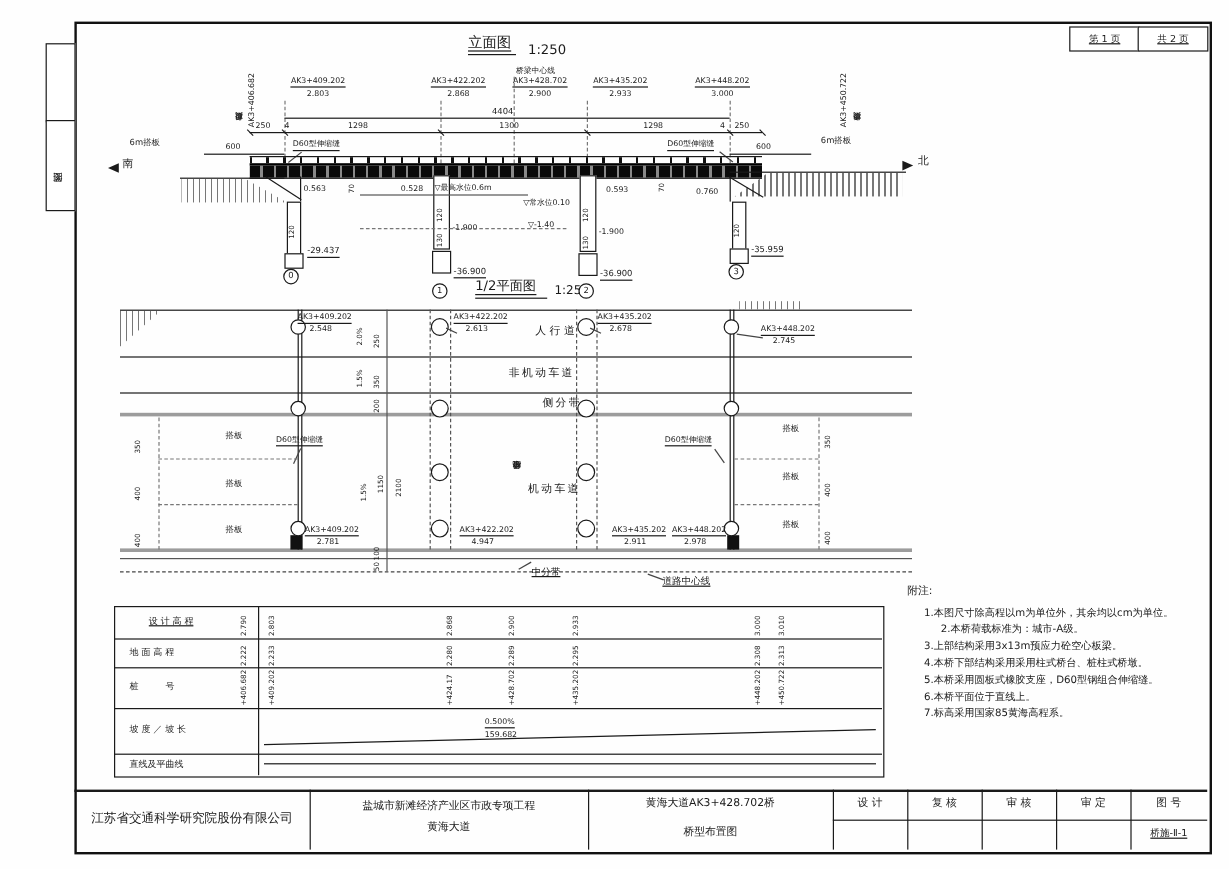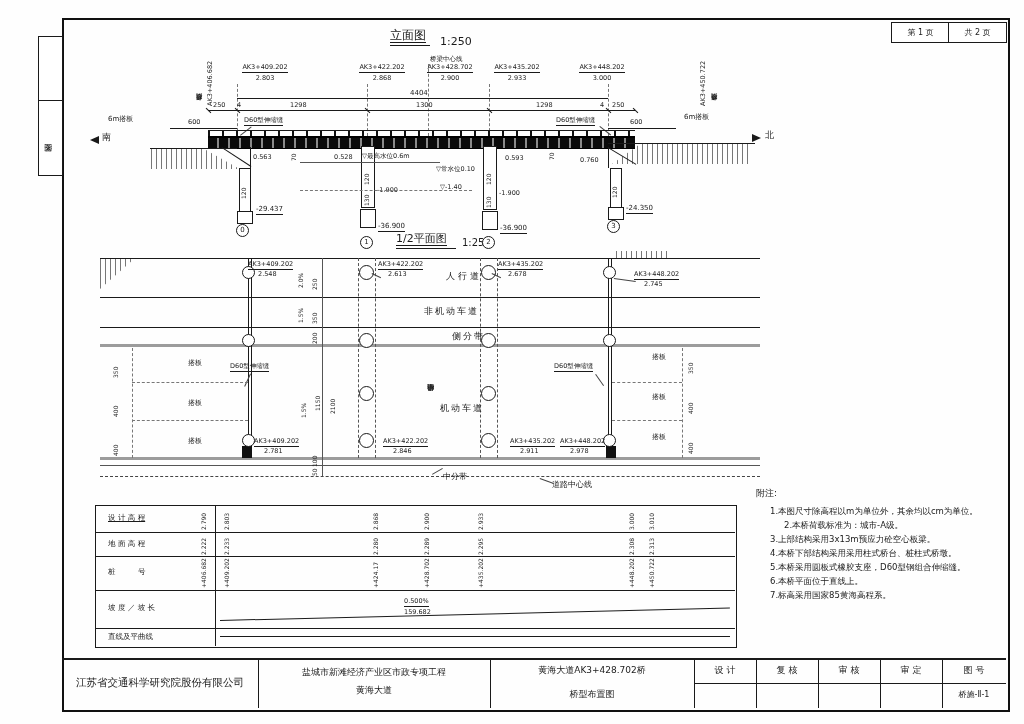--- a/index.html
+++ b/index.html
@@ -12,21 +12,21 @@
   .thin{background:#555;}
   .dashv{position:absolute;width:0;border-left:1px dashed #777;}
   .dashh{position:absolute;height:0;border-top:1px dashed #777;}
   .dadoth{position:absolute;height:0;border-top:1px dashed #444;}
   .box{position:absolute;border:1px solid #1a1a1a;background:#fff;}
   .circ{position:absolute;border:1px solid #1a1a1a;border-radius:50%;background:#fff;
         text-align:center;}
   .vt{writing-mode:vertical-rl;transform:rotate(180deg);}
   .u{border-bottom:1px solid #1a1a1a;padding-bottom:1px;}
   .f6{font-size:6px;}.f65{font-size:6.5px;}.f7{font-size:7px;}.f75{font-size:7.5px;}
-  .f8{font-size:8px;}.f85{font-size:8.5px;}.f9{font-size:9px;}.f10{font-size:10px;}
+  .f8{font-size:8px;text-decoration:underline;}.f85{font-size:8.5px;}.f9{font-size:9px;}.f10{font-size:10px;}
   .f105{font-size:10.5px;}.f11{font-size:11px;}.f12{font-size:12px;}
   .posts{position:absolute;background:repeating-linear-gradient(90deg,#111 0 2px,transparent 2px 14px);}
   .deck{position:absolute;background:repeating-linear-gradient(90deg,#0a0a0a 0 9px,#8a8a8a 9px 11px);
         border-top:2px solid #000;border-bottom:1px solid #000;}
   .hatch{position:absolute;background:repeating-linear-gradient(90deg,#777 0 1px,transparent 1px 5px);}
   .tick{position:absolute;width:1px;height:7px;background:#1a1a1a;transform:rotate(-45deg);}
   .ldr{position:absolute;height:1px;background:#444;transform-origin:left top;}
   .diag{position:absolute;height:1px;background:#1a1a1a;transform-origin:left top;}
   .ctr{text-align:center;}
 </style>
@@ -137,21 +137,21 @@
   <div class="t f6 vt" style="left:486px;top:192px;height:16px;">130</div>
   <div class="t f65" style="left:499px;top:190px;">-1.900</div>
   <div class="box" style="left:482px;top:211px;width:14px;height:17px;"></div>
   <div class="t f7" style="left:500px;top:225px;"><span class="u">-36.900</span></div>
 
   <div class="vl" style="left:608px;top:147px;height:21px;"></div>
   <div class="diag" style="left:608px;top:147px;width:33px;transform:rotate(31deg);"></div>
   <div class="box" style="left:610px;top:168px;width:10px;height:39px;"></div>
   <div class="t f6 vt" style="left:612px;top:176px;height:22px;">120</div>
   <div class="box" style="left:608px;top:207px;width:14px;height:11px;"></div>
-  <div class="t f7" style="left:626px;top:205px;"><span class="u">-24.350</span></div>
+  <div class="t f7" style="left:626px;top:205px;"><span class="u">-35.959</span></div>
   <div class="circ f7" style="left:607px;top:220px;width:11px;height:11px;"><span style="line-height:11px;">3</span></div>
 
   <div class="t f65" style="left:253px;top:154px;">0.563</div>
   <div class="t f65" style="left:334px;top:154px;">0.528</div>
   <div class="t f65" style="left:362px;top:153px;">▽最高水位0.6m</div>
   <div class="t f65" style="left:436px;top:166px;">▽常水位0.10</div>
   <div class="t f65" style="left:440px;top:184px;">▽-1.40</div>
   <div class="t f65" style="left:505px;top:155px;">0.593</div>
   <div class="t f65" style="left:580px;top:157px;">0.760</div>
   <div class="t f6 vt" style="left:291px;top:149px;height:12px;">70</div>
@@ -230,21 +230,21 @@
   <div class="t f65" style="left:508px;top:271px;">2.678</div>
   <div class="t f65" style="left:634px;top:271px;"><span class="u">AK3+448.202</span></div>
   <div class="t f65" style="left:644px;top:281px;">2.745</div>
   <div class="ldr" style="left:372px;top:273px;width:10px;transform:rotate(25deg);"></div>
   <div class="ldr" style="left:492px;top:273px;width:10px;transform:rotate(25deg);"></div>
   <div class="ldr" style="left:614px;top:278px;width:22px;transform:rotate(8deg);"></div>
 
   <div class="t f65" style="left:254px;top:438px;"><span class="u">AK3+409.202</span></div>
   <div class="t f65" style="left:264px;top:448px;">2.781</div>
   <div class="t f65" style="left:383px;top:438px;"><span class="u">AK3+422.202</span></div>
-  <div class="t f65" style="left:393px;top:448px;">2.846</div>
+  <div class="t f65" style="left:393px;top:448px;">4.947</div>
   <div class="t f65" style="left:510px;top:438px;"><span class="u">AK3+435.202</span></div>
   <div class="t f65" style="left:520px;top:448px;">2.911</div>
   <div class="t f65" style="left:560px;top:438px;"><span class="u">AK3+448.202</span></div>
   <div class="t f65" style="left:570px;top:448px;">2.978</div>
 
   <div class="t f65" style="left:230px;top:363px;"><span class="u">D60型伸缩缝</span></div>
   <div class="ldr" style="left:251px;top:374px;width:14px;transform:rotate(115deg);"></div>
   <div class="t f65" style="left:554px;top:363px;"><span class="u">D60型伸缩缝</span></div>
   <div class="ldr" style="left:596px;top:374px;width:14px;transform:rotate(55deg);"></div>
 
@@ -267,21 +267,21 @@
   <div class="t f6 vt" style="left:688px;top:352px;height:22px;">350</div>
   <div class="t f6 vt" style="left:688px;top:392px;height:22px;">400</div>
   <div class="t f6 vt" style="left:688px;top:432px;height:22px;">400</div>
 
   <div class="box" style="left:95px;top:505px;width:640px;height:141px;background:transparent;"></div>
   <div class="hl" style="left:95px;top:532px;width:640px;"></div>
   <div class="hl" style="left:95px;top:556px;width:640px;"></div>
   <div class="hl" style="left:95px;top:590px;width:640px;"></div>
   <div class="hl" style="left:95px;top:628px;width:640px;"></div>
   <div class="vl" style="left:215px;top:505px;height:141px;"></div>
-  <div class="t f75" style="left:108px;top:514px;text-decoration:underline;">设 计 高 程</div>
+  <div class="t f75" style="left:124px;top:514px;text-decoration:underline;">设 计 高 程</div>
   <div class="t f75" style="left:108px;top:540px;">地 面 高 程</div>
   <div class="t f75" style="left:108px;top:568px;">桩　　　号</div>
   <div class="t f75" style="left:108px;top:604px;">坡 度 ／ 坡 长</div>
   <div class="t f75" style="left:108px;top:633px;">直线及平曲线</div>
 
   <div class="t f6 vt" style="left:201px;top:506px;height:24px;">2.790</div>
   <div class="t f6 vt" style="left:201px;top:533px;height:22px;">2.222</div>
   <div class="t f6 vt" style="left:201px;top:558px;height:30px;">+406.682</div>
   <div class="t f6 vt" style="left:224px;top:506px;height:24px;">2.803</div>
   <div class="t f6 vt" style="left:224px;top:533px;height:22px;">2.233</div>

